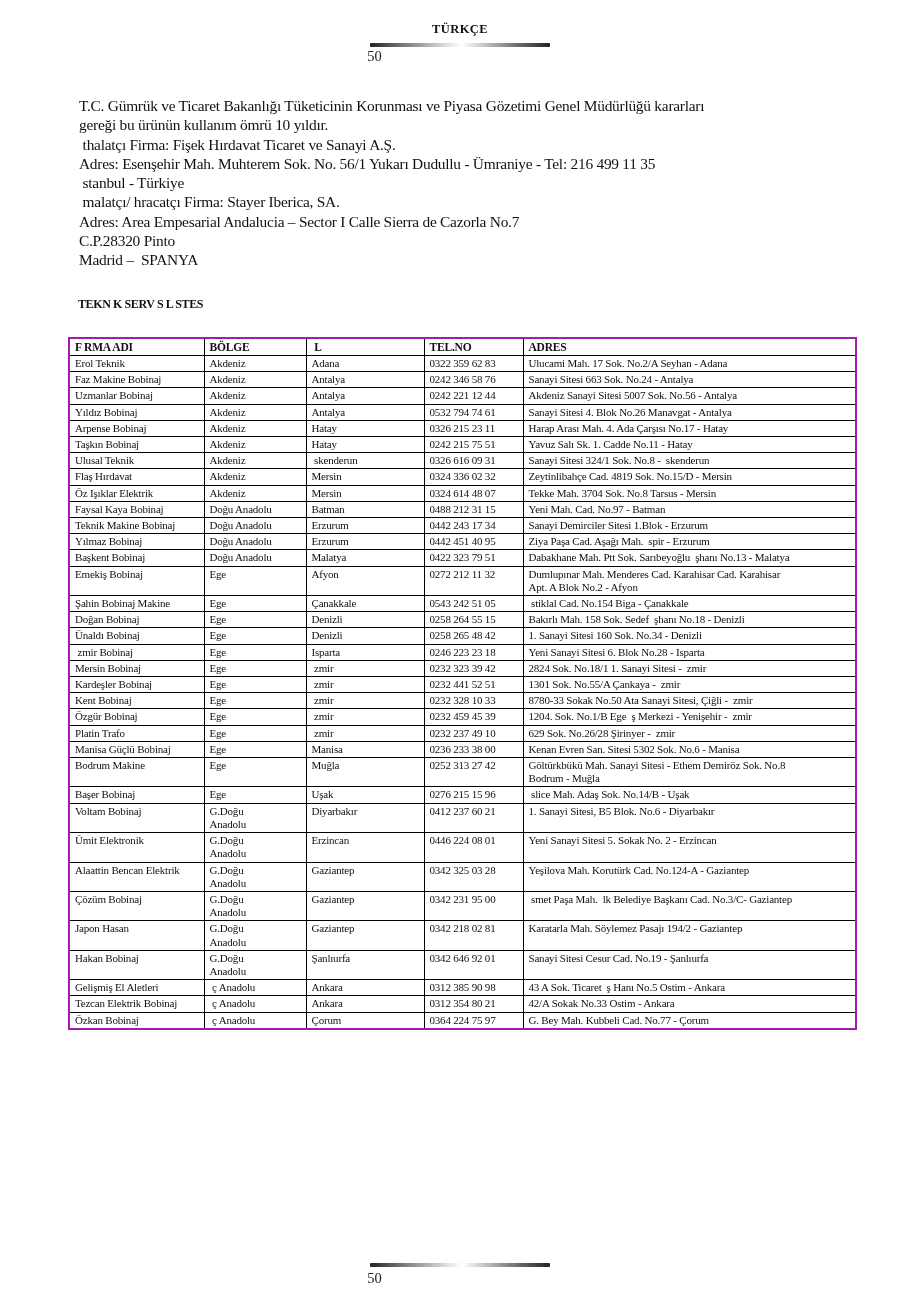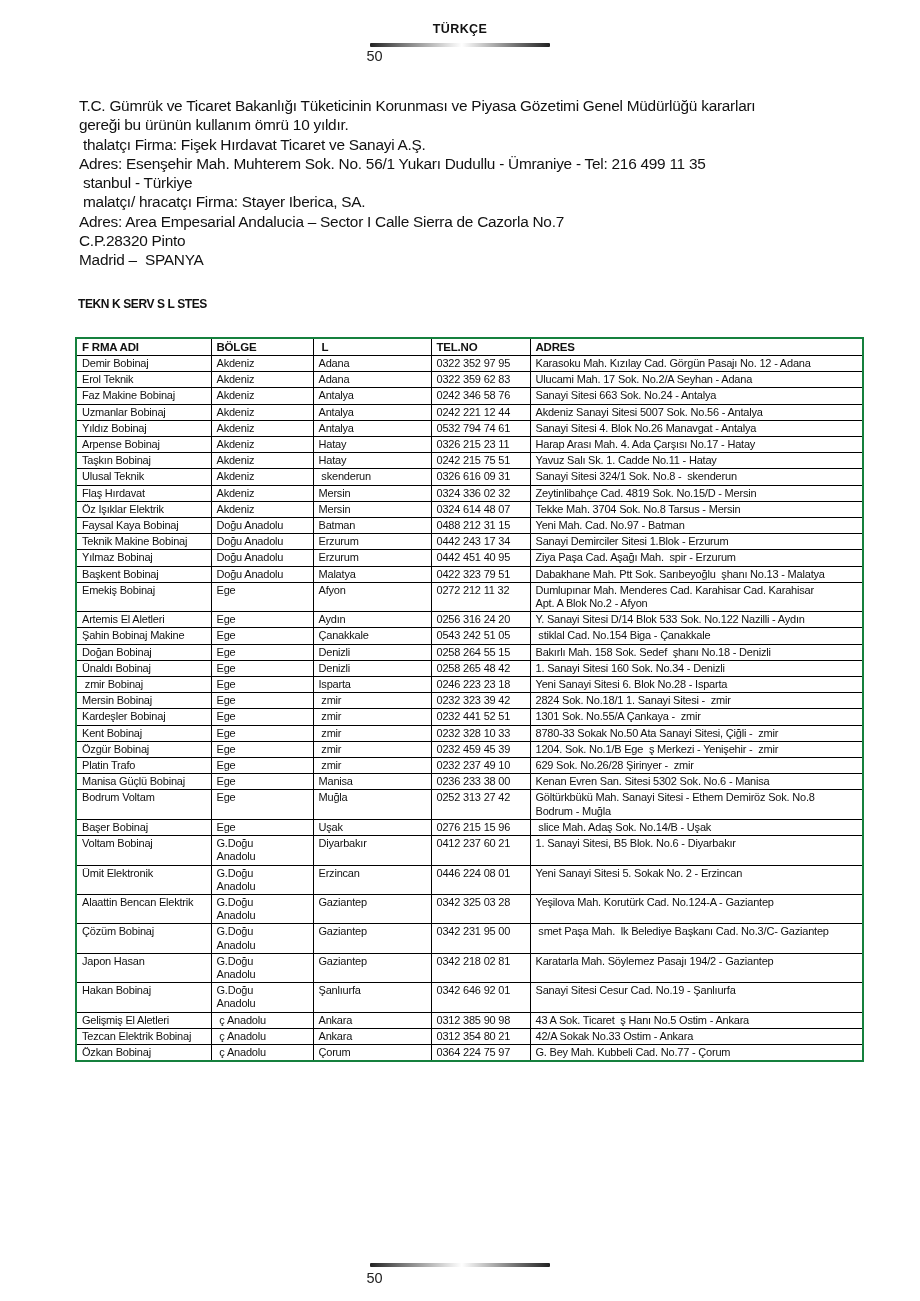--- a/index.html
+++ b/index.html
@@ -1,18 +1,18 @@
 <!DOCTYPE html>
 <html><head>
 <meta charset="utf-8">
 <style>
   html,body{margin:0;padding:0;background:#fff;}
   .page{
     position:relative;width:920px;height:1301px;background:#ffffff;
-    font-family:Liberation Sans, sans-serif;color:#111;
+    font-family:Liberation Serif, serif;color:#111;
     overflow:hidden;
   }
   .lang-label{
     position:absolute;top:22px;left:0;width:920px;text-align:center;
     font-size:12.5px;font-weight:bold;letter-spacing:0.4px;
   }
   .grad-bar{
     position:absolute;left:370px;width:180px;height:4px;
     background:linear-gradient(90deg,#222 0%,#777 18%,#e8e8e8 45%,#ffffff 51%,#d5d5d5 60%,#6d6d6d 82%,#222 100%);
     border-radius:1px;
@@ -30,23 +30,23 @@
     font-size:15.4px;line-height:19.3px;letter-spacing:-0.25px;
     white-space:pre-wrap;
   }
   .intro .intro-line{white-space:pre-wrap;}
   .section-title{
     position:absolute;top:297px;left:78px;margin:0;
     font-size:12px;font-weight:bold;letter-spacing:-0.4px;
     white-space:pre;
   }
   table.svc{
-    position:absolute;top:337px;left:75px;
+    position:absolute;top:337px;left:68px;
     border-collapse:collapse;table-layout:fixed;width:787px;
-    border:2px solid #15803d;
+    border:2px solid #a21caf;
   }
   table.svc th,table.svc td{
     border:1px solid #000;
     padding:1px 4px 1px 5px;
     font-size:11px;line-height:13.2px;
     letter-spacing:-0.2px;
     vertical-align:top;text-align:left;
     white-space:pre-wrap;overflow:hidden;
   }
   table.svc th{font-weight:bold;font-size:11.5px;line-height:14px;}
@@ -76,27 +76,20 @@
       <tr id="thead-row">
           <th>F RMA ADI</th>
           <th>BÖLGE</th>
           <th> L</th>
           <th>TEL.NO</th>
           <th>ADRES</th>
         </tr>
     </thead>
     <tbody id="tbody">
         <tr>
-          <td>Demir Bobinaj</td>
-          <td>Akdeniz</td>
-          <td>Adana</td>
-          <td>0322 352 97 95</td>
-          <td>Karasoku Mah. Kızılay Cad. Görgün Pasajı No. 12 - Adana</td>
-        </tr>
-        <tr>
           <td>Erol Teknik</td>
           <td>Akdeniz</td>
           <td>Adana</td>
           <td>0322 359 62 83</td>
           <td>Ulucami Mah. 17 Sok. No.2/A Seyhan - Adana</td>
         </tr>
         <tr>
           <td>Faz Makine Bobinaj</td>
           <td>Akdeniz</td>
           <td>Antalya</td>
@@ -182,27 +175,20 @@
         </tr>
         <tr>
           <td>Emekiş Bobinaj</td>
           <td>Ege</td>
           <td>Afyon</td>
           <td>0272 212 11 32</td>
           <td>Dumlupınar Mah. Menderes Cad. Karahisar Cad. Karahisar
 Apt. A Blok No.2 - Afyon</td>
         </tr>
         <tr>
-          <td>Artemis El Aletleri</td>
-          <td>Ege</td>
-          <td>Aydın</td>
-          <td>0256 316 24 20</td>
-          <td>Y. Sanayi Sitesi D/14 Blok 533 Sok. No.122 Nazilli - Aydın</td>
-        </tr>
-        <tr>
           <td>Şahin Bobinaj Makine</td>
           <td>Ege</td>
           <td>Çanakkale</td>
           <td>0543 242 51 05</td>
           <td> stiklal Cad. No.154 Biga - Çanakkale</td>
         </tr>
         <tr>
           <td>Doğan Bobinaj</td>
           <td>Ege</td>
           <td>Denizli</td>
@@ -259,21 +245,21 @@
           <td>629 Sok. No.26/28 Şirinyer -  zmir</td>
         </tr>
         <tr>
           <td>Manisa Güçlü Bobinaj</td>
           <td>Ege</td>
           <td>Manisa</td>
           <td>0236 233 38 00</td>
           <td>Kenan Evren San. Sitesi 5302 Sok. No.6 - Manisa</td>
         </tr>
         <tr>
-          <td>Bodrum Voltam</td>
+          <td>Bodrum Makine</td>
           <td>Ege</td>
           <td>Muğla</td>
           <td>0252 313 27 42</td>
           <td>Göltürkbükü Mah. Sanayi Sitesi - Ethem Demiröz Sok. No.8
 Bodrum - Muğla</td>
         </tr>
         <tr>
           <td>Başer Bobinaj</td>
           <td>Ege</td>
           <td>Uşak</td>

